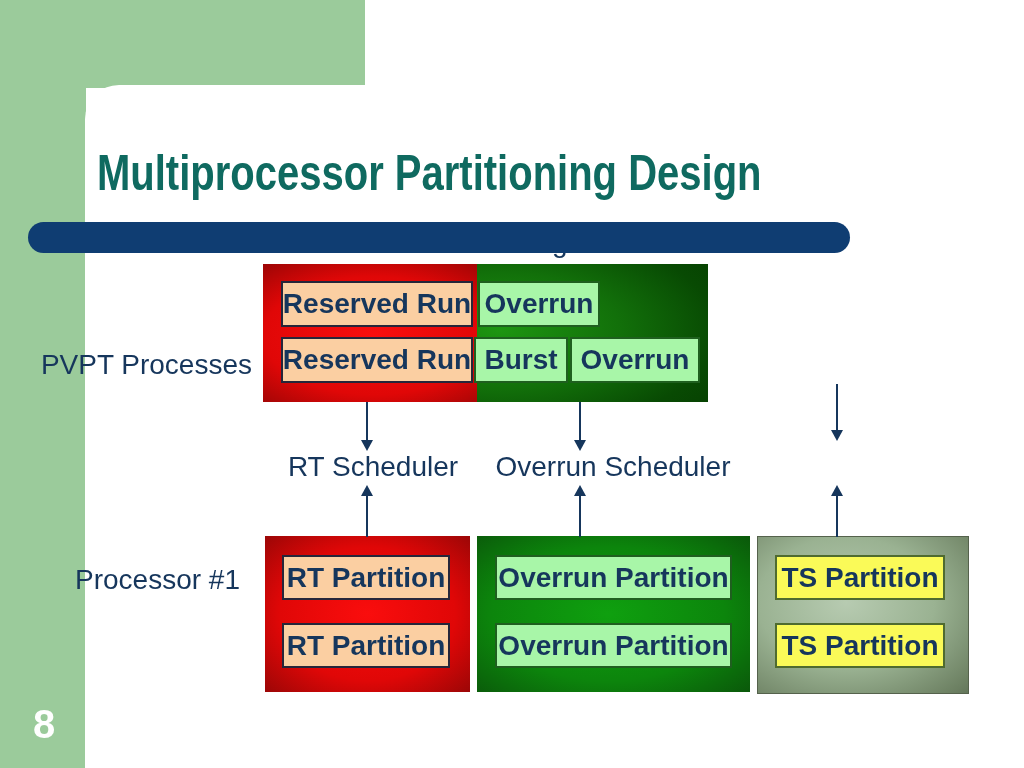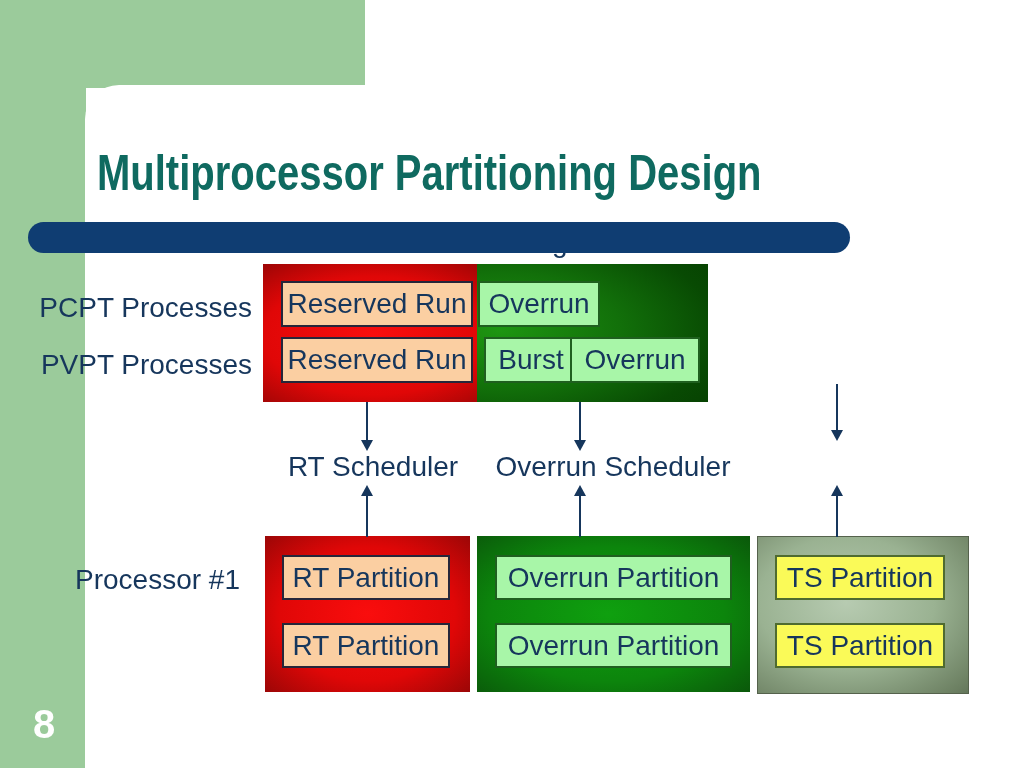--- a/index.html
+++ b/index.html
@@ -33,29 +33,29 @@
     background:radial-gradient(ellipse 130% 105% at 10% 48%, #1E9511 0%, #12700A 40%, #084A03 72%, #053A00 100%);}
   .bot-red{left:265px;top:536px;width:205px;height:156px;
     background:radial-gradient(ellipse 95% 95% at 50% 50%, #FA0D0D 0%, #E00707 45%, #8E0606 80%, #6E0404 100%);}
   .bot-green{left:477px;top:536px;width:273px;height:156px;
     background:radial-gradient(ellipse 95% 95% at 48% 50%, #0FA00F 0%, #0C850C 45%, #0A520A 80%, #074007 100%);}
   .bot-ts{left:757px;top:536px;width:210px;height:156px;border:1px solid #55624C;
     background:radial-gradient(ellipse 105% 105% at 42% 42%, #B7CBB1 0%, #9AB292 40%, #6D8163 72%, #42503C 100%);}
 
   
   .ibox{position:absolute;z-index:5;font-size:28px;color:#16365C;text-align:center;
-    display:flex;align-items:center;justify-content:center;box-sizing:border-box;white-space:nowrap;}
+    display:flex;align-items:center;justify-content:center;box-sizing:border-box;white-space:nowrap;font-weight:bold;}
   .tan{background:#FBCFA2;border:2px solid #26263A;}
   .pale{background:#A8F6A8;border:2px solid #1F5F1F;}
   .yellow{background:#FAFA58;border:2px solid #4F6B2F;}
 
   .b-res1{left:281px;top:281px;width:192px;height:46px;}
   .b-ovr1{left:478px;top:281px;width:122px;height:46px;}
   .b-res2{left:281px;top:337px;width:192px;height:46px;}
-  .b-burst{left:484px;top:337px;width:94px;height:46px;}
+  .b-burst{left:474px;top:337px;width:94px;height:46px;}
   .b-ovr2{left:570px;top:337px;width:130px;height:46px;}
 
   .b-rt1{left:282px;top:555px;width:168px;height:45px;}
   .b-rt2{left:282px;top:623px;width:168px;height:45px;}
   .b-op1{left:495px;top:555px;width:237px;height:45px;}
   .b-op2{left:495px;top:623px;width:237px;height:45px;}
   .b-ts1{left:775px;top:555px;width:170px;height:45px;}
   .b-ts2{left:775px;top:623px;width:170px;height:45px;}
 
   
@@ -77,21 +77,20 @@
   <div class="green-strip"></div>
   <div class="content-card"></div>
 
   <div class="layer">
 
     <div class="page-title">Multiprocessor Partitioning Design</div>
 
     <div class="hidden-g">g</div>
     <div class="divider-bar"></div>
 
-    <div class="lbl right" style="left:20px;top:293px;width:232px;">PCPT Processes</div>
     <div class="lbl right" style="left:20px;top:350px;width:232px;">PVPT Processes</div>
 
     <div class="gbox top-red"></div>
     <div class="gbox top-green"></div>
 
     <div class="ibox tan b-res1">Reserved Run</div>
     <div class="ibox pale b-ovr1">Overrun</div>
     <div class="ibox tan b-res2">Reserved Run</div>
     <div class="ibox pale b-burst">Burst</div>
     <div class="ibox pale b-ovr2">Overrun</div>

